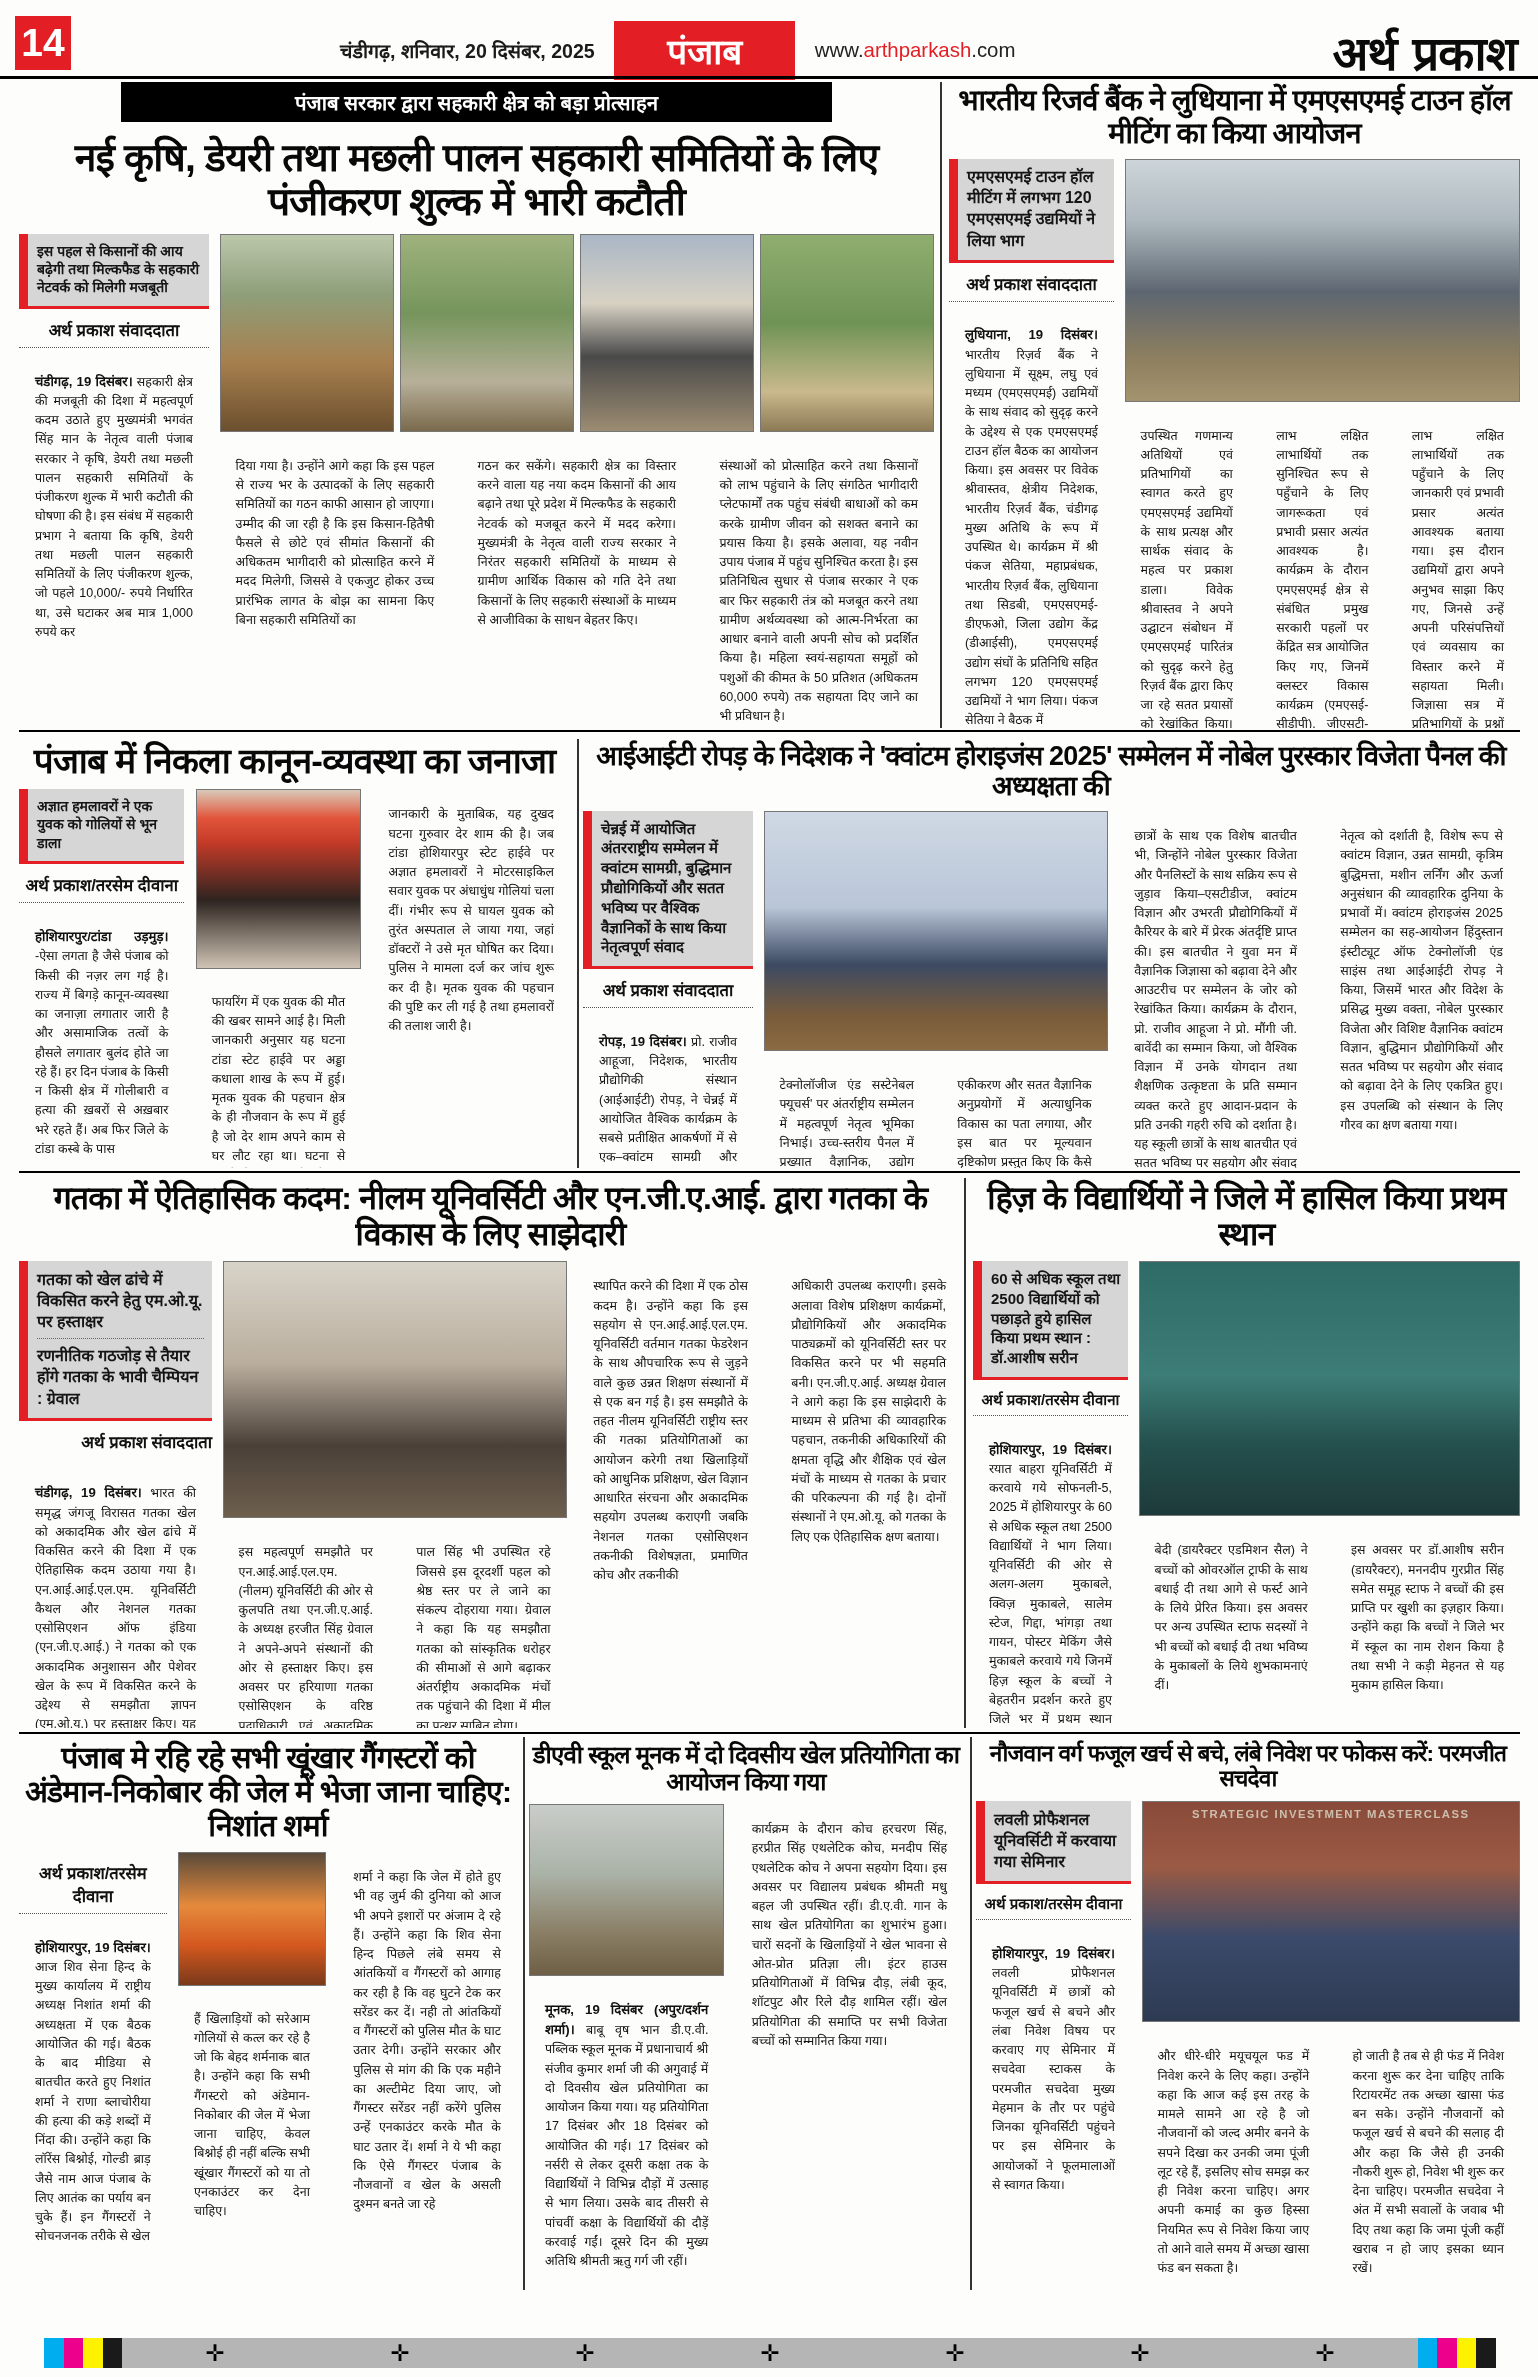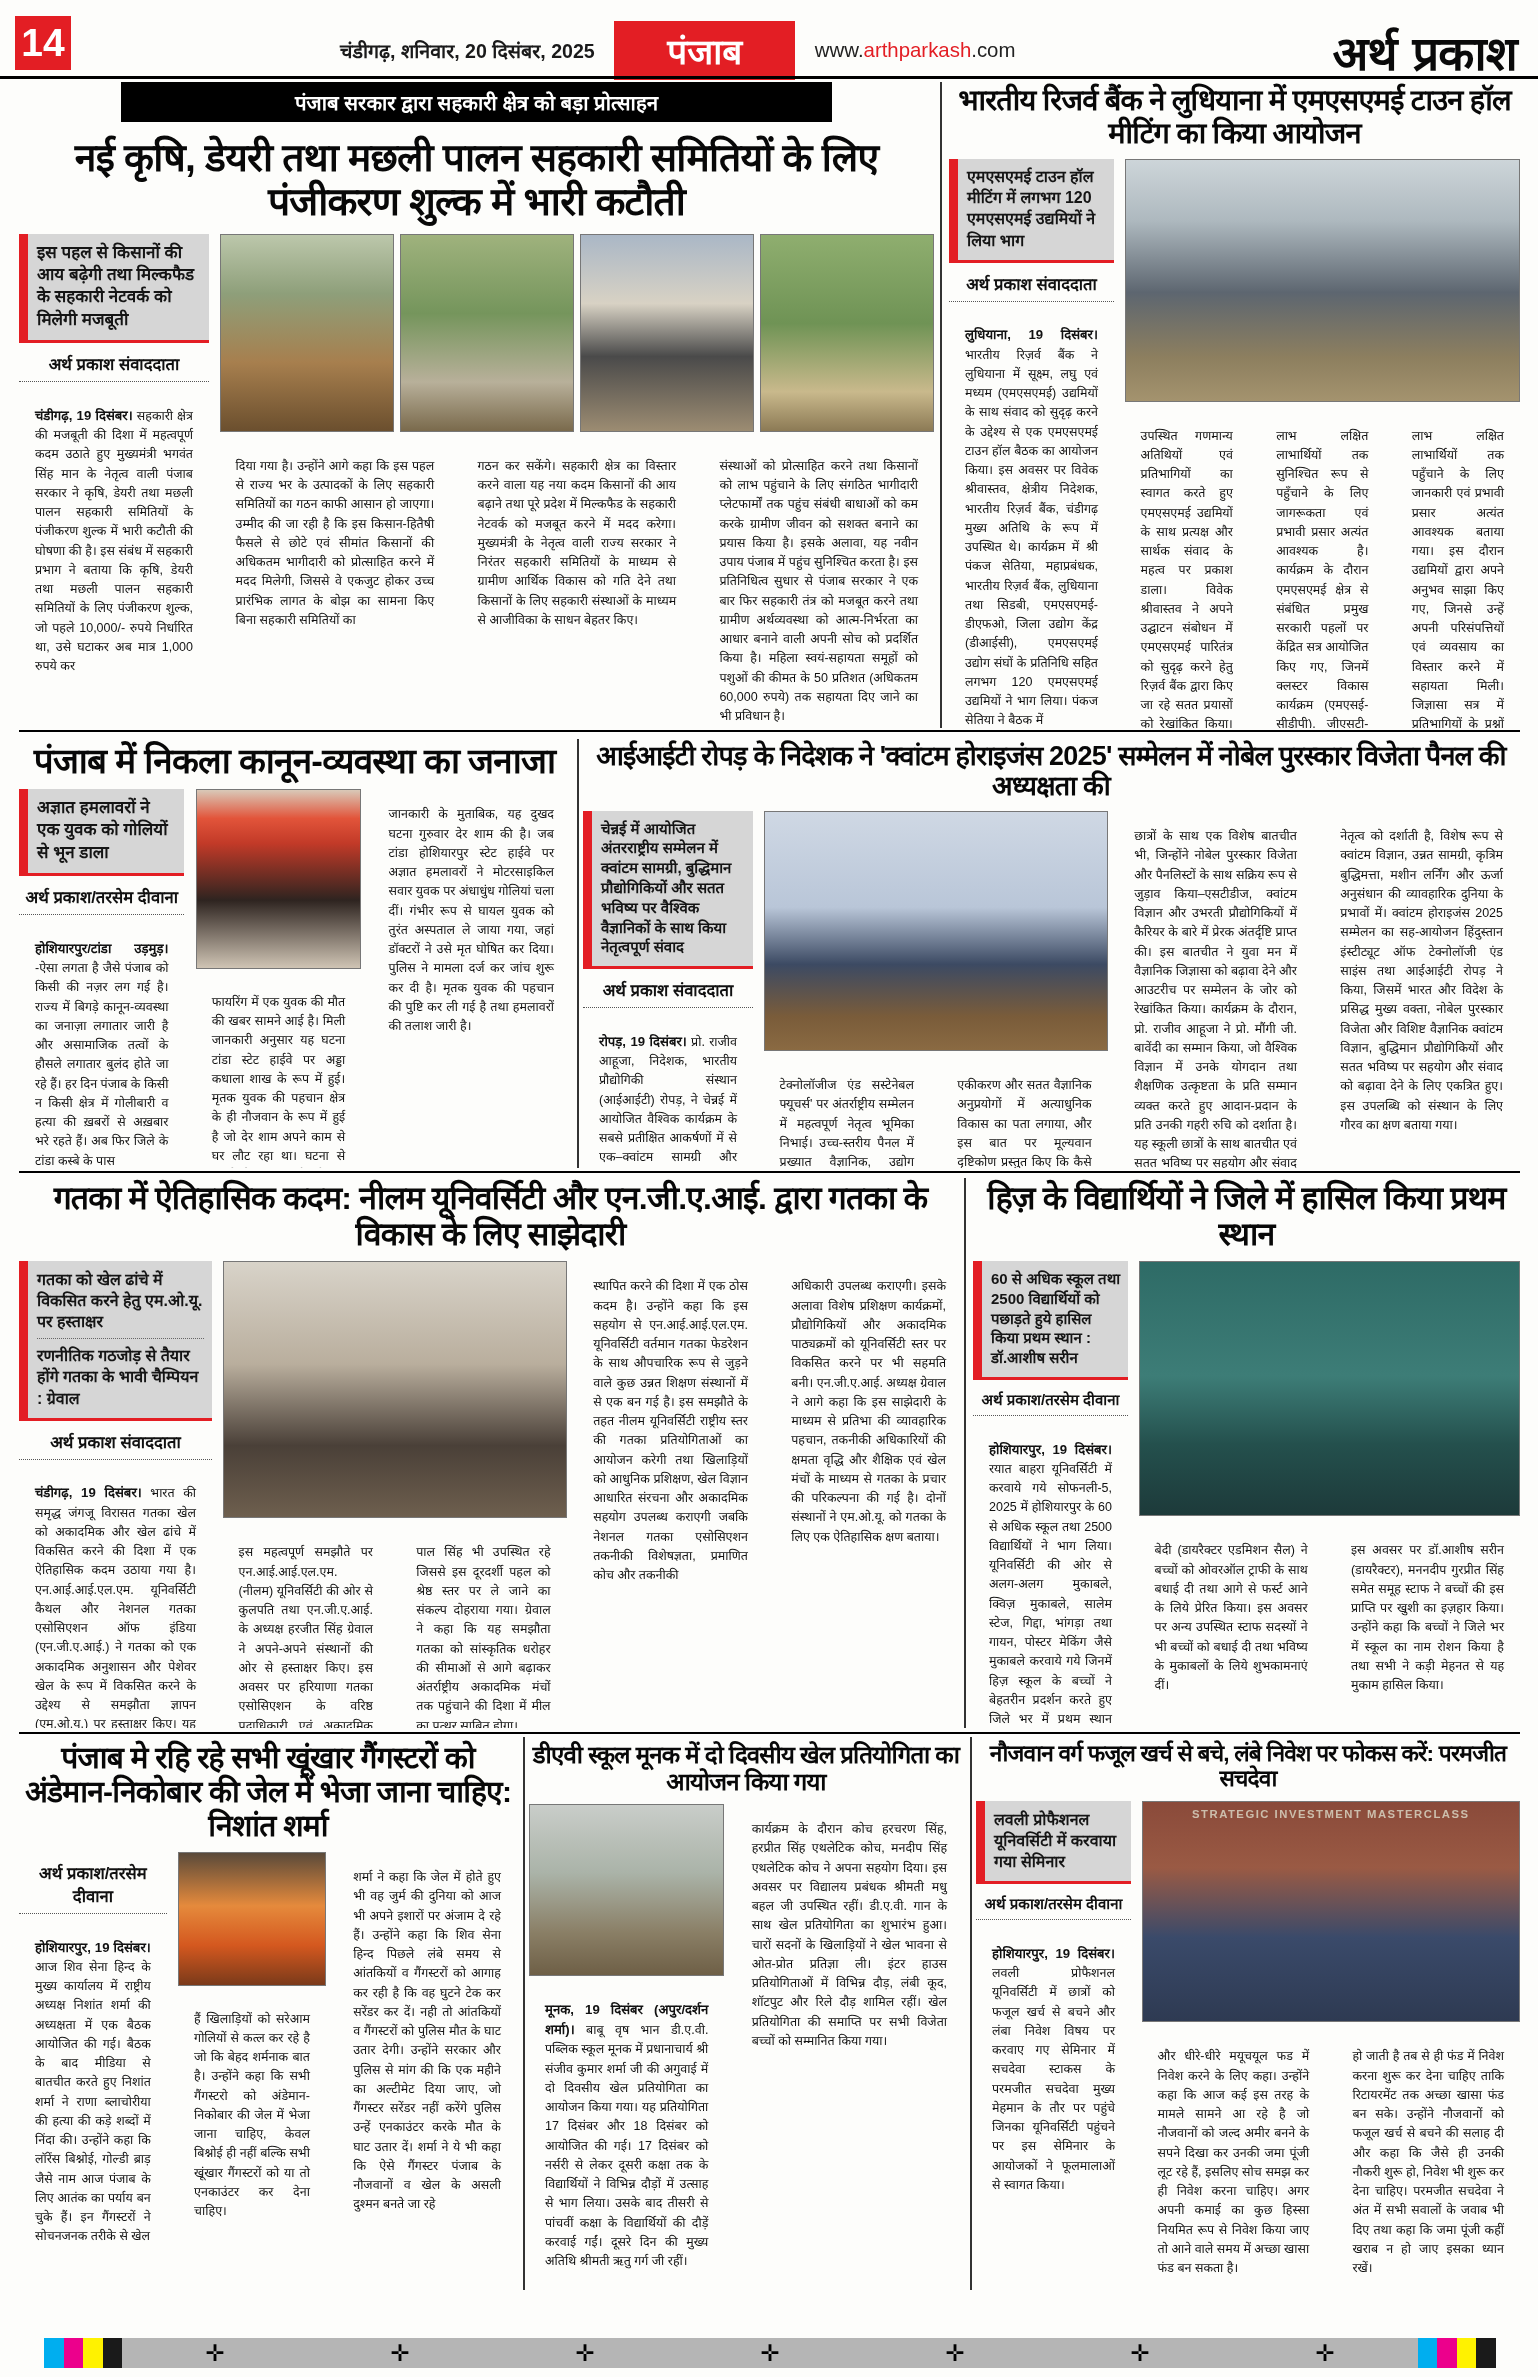--- a/index.html
+++ b/index.html
@@ -13,21 +13,21 @@
   .head-url{font-size:20.4px;color:#222;}
   .head-url .brand{color:#e31e24;}
   .masthead-title{position:absolute;right:6px;top:6px;font-size:47px;font-weight:700;letter-spacing:-0.8px;color:#0a0a0a;font-family:"DejaVu Serif","Liberation Serif",serif;}
   #head-rule{position:absolute;left:0;top:76px;width:1538px;height:3px;background:#000;}
   
   .article{position:absolute;overflow:hidden;}
   .kicker{background:#000;color:#fff;text-align:center;font-size:20.4px;font-weight:bold;padding:6px 8px;width:76%;margin:0 auto 14px;}
   .headline{font-weight:800;text-align:center;color:#080808;line-height:1.14;letter-spacing:-0.8px;margin:1.5px 0 9px;}
   .hl-52{font-size:39px;} .hl-46{font-size:35px;} .hl-42{font-size:32px;} .hl-40{font-size:30px;} .hl-38{font-size:29px;} .hl-36{font-size:27px;} .hl-34{font-size:24px;} .hl-30{font-size:22.7px;}
   .art-flex{display:flex;gap:10.6px;align-items:flex-start;}
-  .leadbox{background:#d6d6d6;border-left:9px solid #e31e24;border-bottom:3.8px solid #e31e24;padding:7.6px 7.6px 9px 9px;font-size:17px;font-weight:bold;line-height:1.32;color:#151515;}
+  .leadbox{background:#d6d6d6;border-left:9px solid #e31e24;border-bottom:3.8px solid #e31e24;padding:7.6px 7.6px 9px 9px;font-size:14px;font-weight:bold;line-height:1.32;color:#151515;}
   .leadbox .inner-dotted{border-top:1.5px dotted #666;margin:6px 0;}
   .byline{text-align:center;font-weight:bold;font-size:16.6px;padding:9px 0 6px;}
   .dotted{border-bottom:1.5px dotted #555;margin-bottom:7.6px;}
   .bodytext{font-size:12.5px;line-height:1.54;text-align:justify;margin:16px;}
   .bodytext b{font-size:13.2px;}
   .cols{display:flex;gap:11.3px;}
   .cols .col{flex:1;min-width:0;}
   .photo{border:0.8px solid #777;box-sizing:border-box;width:100%;}
   .photos-row{display:flex;gap:6px;margin-bottom:9px;}
   .photos-row .photo{flex:1;}
@@ -162,21 +162,21 @@
       <div class="cols" style="flex:1;min-width:0;">
         <p class="col bodytext">छात्रों के साथ एक विशेष बातचीत भी, जिन्होंने नोबेल पुरस्कार विजेता और पैनलिस्टों के साथ सक्रिय रूप से जुड़ाव किया–एसटीडीज, क्वांटम विज्ञान और उभरती प्रौद्योगिकियों में कैरियर के बारे में प्रेरक अंतर्दृष्टि प्राप्त की। इस बातचीत ने युवा मन में वैज्ञानिक जिज्ञासा को बढ़ावा देने और आउटरीच पर सम्मेलन के जोर को रेखांकित किया। कार्यक्रम के दौरान, प्रो. राजीव आहूजा ने प्रो. मौंगी जी. बावेंदी का सम्मान किया, जो वैश्विक विज्ञान में उनके योगदान तथा शैक्षणिक उत्कृष्टता के प्रति सम्मान व्यक्त करते हुए आदान-प्रदान के प्रति उनकी गहरी रुचि को दर्शाता है। यह स्कूली छात्रों के साथ बातचीत एवं सतत भविष्य पर सहयोग और संवाद को बढ़ावा देने के लिए एक मंच बना।</p>
         <p class="col bodytext">नेतृत्व को दर्शाती है, विशेष रूप से क्वांटम विज्ञान, उन्नत सामग्री, कृत्रिम बुद्धिमत्ता, मशीन लर्निंग और ऊर्जा अनुसंधान की व्यावहारिक दुनिया के प्रभावों में। क्वांटम होराइजंस 2025 सम्मेलन का सह-आयोजन हिंदुस्तान इंस्टीट्यूट ऑफ टेक्नोलॉजी एंड साइंस तथा आईआईटी रोपड़ ने किया, जिसमें भारत और विदेश के प्रसिद्ध मुख्य वक्ता, नोबेल पुरस्कार विजेता और विशिष्ट वैज्ञानिक क्वांटम विज्ञान, बुद्धिमान प्रौद्योगिकियों और सतत भविष्य पर सहयोग और संवाद को बढ़ावा देने के लिए एकत्रित हुए। इस उपलब्धि को संस्थान के लिए गौरव का क्षण बताया गया।</p>
       </div>
     </div>
   </section>
 
   <section class="article" id="art-gatka" style="left:19px;top:1178px;width:943px;height:550px;">
     <h1 class="headline hl-42">गतका में ऐतिहासिक कदम: नीलम यूनिवर्सिटी और एन.जी.ए.आई. द्वारा गतका के विकास के लिए साझेदारी</h1>
     <div class="art-flex">
-      <div class="stack" style="width:193px;flex:none;">
+      <div class="stack" style="width:193px;flex:none;align-items:flex-end;">
         <div class="leadbox" style="font-size:16px;">
           <span>गतका को खेल ढांचे में विकसित करने हेतु एम.ओ.यू. पर हस्ताक्षर</span>
           <div class="inner-dotted"></div>
           <span>रणनीतिक गठजोड़ से तैयार होंगे गतका के भावी चैम्पियन : ग्रेवाल</span>
         </div>
         <div class="byline">अर्थ प्रकाश संवाददाता</div>
         <div class="dotted"></div>
         <p class="bodytext"><b>चंडीगढ़, 19 दिसंबर।</b> <span>भारत की समृद्ध जंगजू विरासत गतका खेल को अकादमिक और खेल ढांचे में विकसित करने की दिशा में एक ऐतिहासिक कदम उठाया गया है। एन.आई.आई.एल.एम. यूनिवर्सिटी कैथल और नेशनल गतका एसोसिएशन ऑफ इंडिया (एन.जी.ए.आई.) ने गतका को एक अकादमिक अनुशासन और पेशेवर खेल के रूप में विकसित करने के उद्देश्य से समझौता ज्ञापन (एम.ओ.यू.) पर हस्ताक्षर किए। यह समझौता गतका के प्रचार, प्रसार, विकास और लोकप्रियकरण के प्रति दोनों संस्थानों की साझा प्रतिबद्धता को दर्शाता है।</span></p>
       </div>
       <div class="stack" style="width:344px;flex:none;">

